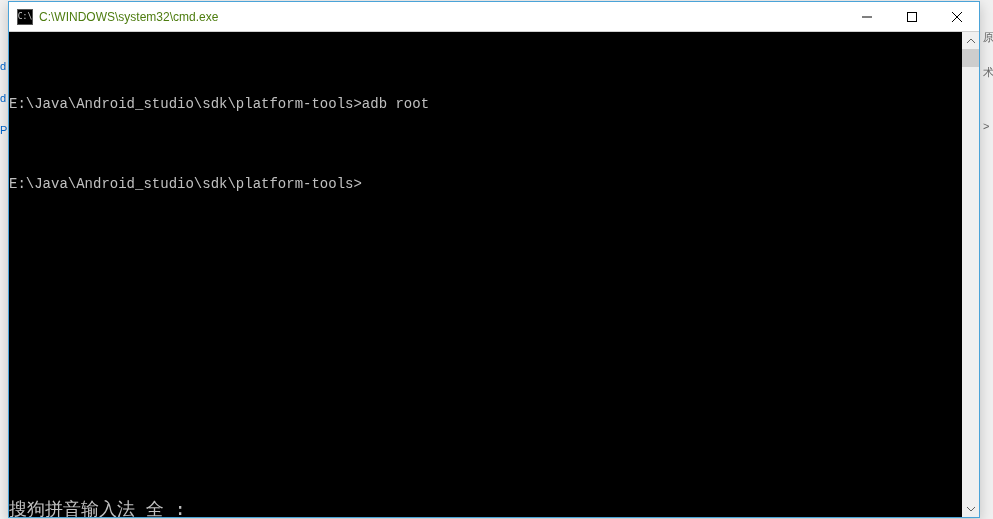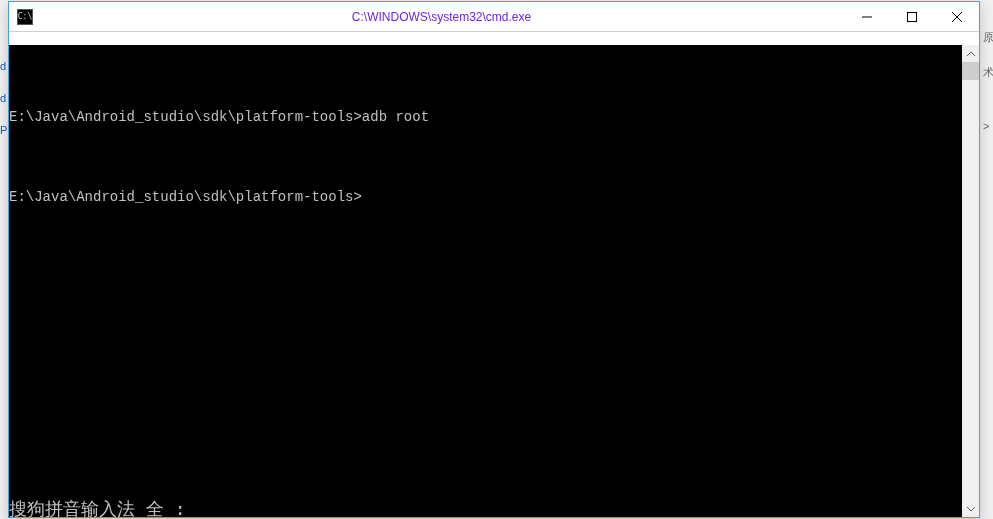--- a/index.html
+++ b/index.html
@@ -56,24 +56,23 @@
     font-size: 8px;
     font-family: monospace;
     display: flex;
     align-items: center;
     justify-content: center;
     border: 1px solid #555;
   }
   .titlebar .title {
     flex: 1;
     font-size: 12px;
-    color: #6d28d9;
+    color: #4d7c0f;
     white-space: nowrap;
     overflow: hidden;
-    text-align: center;
   }
   .win-controls {
     display: flex;
     height: 100%;
   }
   .win-btn {
     width: 45px;
     height: 100%;
     display: flex;
     align-items: center;
@@ -82,21 +81,20 @@
     font-size: 10px;
     cursor: default;
   }
   .win-btn svg { width: 10px; height: 10px; }
   .client-area {
     flex: 1;
     display: flex;
     background: #000000;
     position: relative;
     min-height: 0;
-    margin-top: 13px;
   }
   .terminal {
     flex: 1;
     background: #000000;
     color: #c0c0c0;
     font-family: "NSimSun","SimSun","Consolas","Courier New",monospace;
     font-size: 14px;
     line-height: 16px;
     padding: 0;
     white-space: pre;

